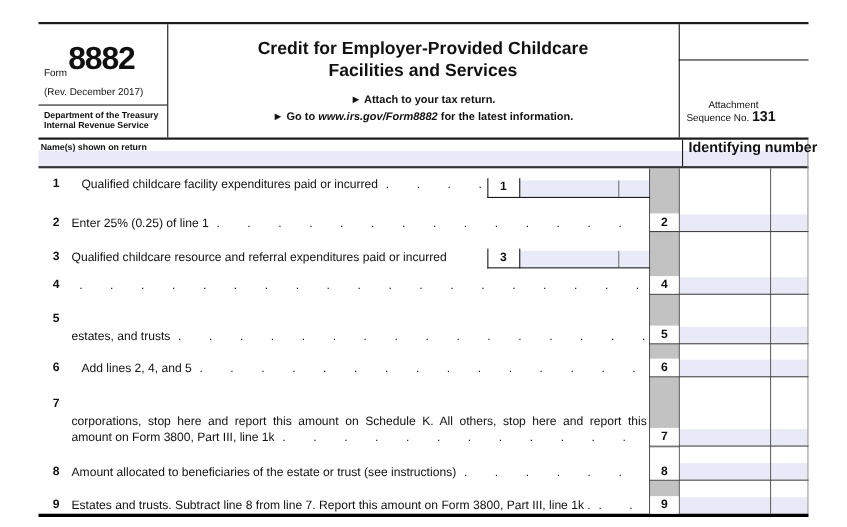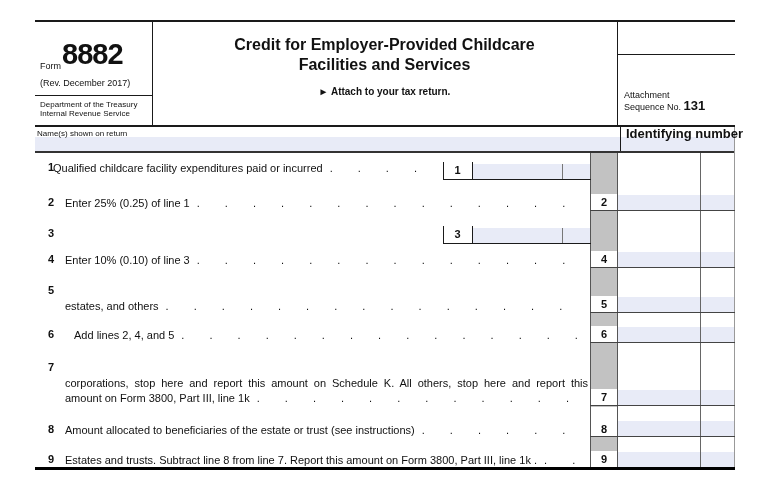--- a/index.html
+++ b/index.html
@@ -9,21 +9,21 @@
   .vline { position:absolute; background:#1a1a1a; width:1px; z-index:2; }
   .lav   { position:absolute; background:var(--field,#e8ebf7); z-index:0; }
   .grayst{ position:absolute; background:var(--shade,#c2c2c2); z-index:1; }
   .txt   { position:absolute; font-size:11px; line-height:14px; white-space:nowrap; z-index:3; }
   .just  { white-space:normal; text-align:justify; text-align-last:justify; }
   .lnum  { position:absolute; font-size:11px; font-weight:bold; z-index:3; }
   .leader-row { position:absolute; display:flex; font-size:11px; line-height:14px; z-index:3; }
   .leader-row .dots { flex:1; overflow:hidden; white-space:nowrap; letter-spacing:11px; margin-left:7px; }
   .numbox { position:absolute; background:#fff; display:flex; align-items:center; justify-content:center;
             font-weight:bold; font-size:11px; z-index:3; }
-  .small8 { font-size:8px; line-height:9px; }
+  .small8 { font-size:8px; line-height:9px;font-weight:bold; }
   .ctr { text-align:center; }
   .b { font-weight:bold; }
   .i { font-style:italic; }
 </style>
 </head>
 <body>
 
 <div class="page">
 
   <div class="hline" style="left:35px;top:20px;width:700px;height:2px"></div>
@@ -34,82 +34,85 @@
   <div class="txt" style="left:40px;top:59px;font-size:9px">Form</div>
   <div class="txt b" style="left:62px;top:40px;font-size:29px;line-height:29px;letter-spacing:-1px">8882</div>
   <div class="txt" style="left:40px;top:76px;font-size:9px">(Rev. December 2017)</div>
   <div class="hline" style="left:35px;top:95px;width:117px"></div>
   <div class="txt small8" style="left:40px;top:100px">Department of the Treasury</div>
   <div class="txt small8" style="left:40px;top:109px">Internal Revenue Service</div>
 
   <div class="txt b ctr" style="left:152px;top:36px;width:465px;font-size:16px;line-height:18px;white-space:normal">Credit for Employer-Provided Childcare</div>
   <div class="txt b ctr" style="left:152px;top:56px;width:465px;font-size:16px;line-height:18px;white-space:normal">Facilities and Services</div>
   <div class="txt b ctr" style="left:152px;top:85px;width:465px;font-size:10px">► Attach to your tax return.</div>
+  <div class="txt b ctr" style="left:152px;top:100px;width:465px;font-size:10px">
+    <span>► Go to </span><span class="i">www.irs.gov/Form8882</span><span> for the latest information.</span>
+  </div>
 
   <div class="hline" style="left:617px;top:54px;width:118px"></div>
-  <div class="txt" style="left:624px;top:88px;font-size:9px">Attachment</div>
+  <div class="txt" style="left:644px;top:88px;font-size:9px">Attachment</div>
   <div class="txt" style="left:624px;top:99px;font-size:9px">
     <span>Sequence No.</span>
     <span class="b" style="font-size:13px">131</span>
   </div>
 
   <div class="txt small8" style="left:37px;top:129px">Name(s) shown on return</div>
   <div class="txt small8 b" style="left:626px;top:129px;font-size:13px">Identifying number</div>
   <div class="lav" style="left:35px;top:137px;width:585px;height:14px"></div>
   <div class="lav" style="left:620px;top:137px;width:115px;height:14px"></div>
   <div class="vline" style="left:620px;top:127px;height:24px"></div>
   <div class="hline" style="left:35px;top:151px;width:700px;height:2px;background:#333"></div>
 
   <div class="grayst" style="left:591px;top:153px;width:26px;height:314px"></div>
   <div class="vline" style="left:590px;top:153px;height:314px;background:#555"></div>
   <div class="vline" style="left:617px;top:153px;height:314px;background:#555"></div>
   <div class="vline" style="left:700px;top:153px;height:314px;background:#666"></div>
   <div class="vline" style="left:734px;top:127px;height:340px;background:#999"></div>
 
   <div class="lnum" style="left:48px;top:161px">1</div>
-  <div class="leader-row" style="left:53px;top:161px;width:372px">
+  <div class="leader-row" style="left:74px;top:161px;width:372px">
     <span>Qualified childcare facility expenditures paid or incurred</span>
       <span class="dots">. . . . . . . .</span>
   </div>
   <div class="lav" style="left:473px;top:164px;width:117px;height:15px"></div>
   <div class="vline" style="left:443px;top:162px;height:18px"></div>
   <div class="vline" style="left:472px;top:162px;height:18px"></div>
   <div class="vline" style="left:562px;top:164px;height:15px;background:#777"></div>
   <div class="hline" style="left:443px;top:179px;width:148px"></div>
   <div class="lnum" style="left:443px;top:164px;width:29px;text-align:center">1</div>
 
   <div class="lnum" style="left:48px;top:196px">2</div>
   <div class="leader-row" style="left:65px;top:196px;width:523px">
     <span>Enter 25% (0.25) of line 1</span>
       <span class="dots">. . . . . . . . . . . . . . . . . . . . . . . . . . . . . .</span>
   </div>
   <div class="lav" style="left:618px;top:195px;width:116px;height:15px"></div>
   <div class="numbox" style="left:591px;top:194px;width:26px;height:16px">2</div>
   <div class="hline" style="left:590px;top:210px;width:145px;background:#444"></div>
 
   <div class="lnum" style="left:48px;top:227px">3</div>
+  <div class="txt" style="left:65px;top:227px">Qualified childcare resource and referral expenditures paid or incurred</div>
   <div class="lav" style="left:473px;top:228px;width:117px;height:15px"></div>
   <div class="vline" style="left:443px;top:226px;height:18px"></div>
   <div class="vline" style="left:472px;top:226px;height:18px"></div>
   <div class="vline" style="left:562px;top:228px;height:15px;background:#777"></div>
   <div class="hline" style="left:443px;top:243px;width:148px"></div>
   <div class="lnum" style="left:443px;top:228px;width:29px;text-align:center">3</div>
 
   <div class="lnum" style="left:48px;top:253px">4</div>
   <div class="leader-row" style="left:65px;top:253px;width:523px">
-    <span>Enter 10% (0.10) of line 3</span>
       <span class="dots">. . . . . . . . . . . . . . . . . . . . . . . . . . . . . .</span>
   </div>
   <div class="lav" style="left:618px;top:252px;width:116px;height:15px"></div>
   <div class="numbox" style="left:591px;top:251px;width:26px;height:16px">4</div>
   <div class="hline" style="left:590px;top:267px;width:145px;background:#444"></div>
 
   <div class="lnum" style="left:48px;top:284px">5</div>
   <div class="leader-row" style="left:65px;top:299px;width:523px">
-    <span>estates, and others</span>
+    <span>estates, and trusts</span>
       <span class="dots">. . . . . . . . . . . . . . . . . . . . . . . . . . . . . .</span>
   </div>
   <div class="lav" style="left:618px;top:297px;width:116px;height:15px"></div>
   <div class="numbox" style="left:591px;top:296px;width:26px;height:16px">5</div>
   <div class="hline" style="left:590px;top:312px;width:145px;background:#444"></div>
 
   <div class="lnum" style="left:48px;top:328px">6</div>
   <div class="leader-row" style="left:74px;top:328px;width:523px">
     <span>Add lines 2, 4, and 5</span>
       <span class="dots">. . . . . . . . . . . . . . . . . . . . . . . . . . . . . .</span>

